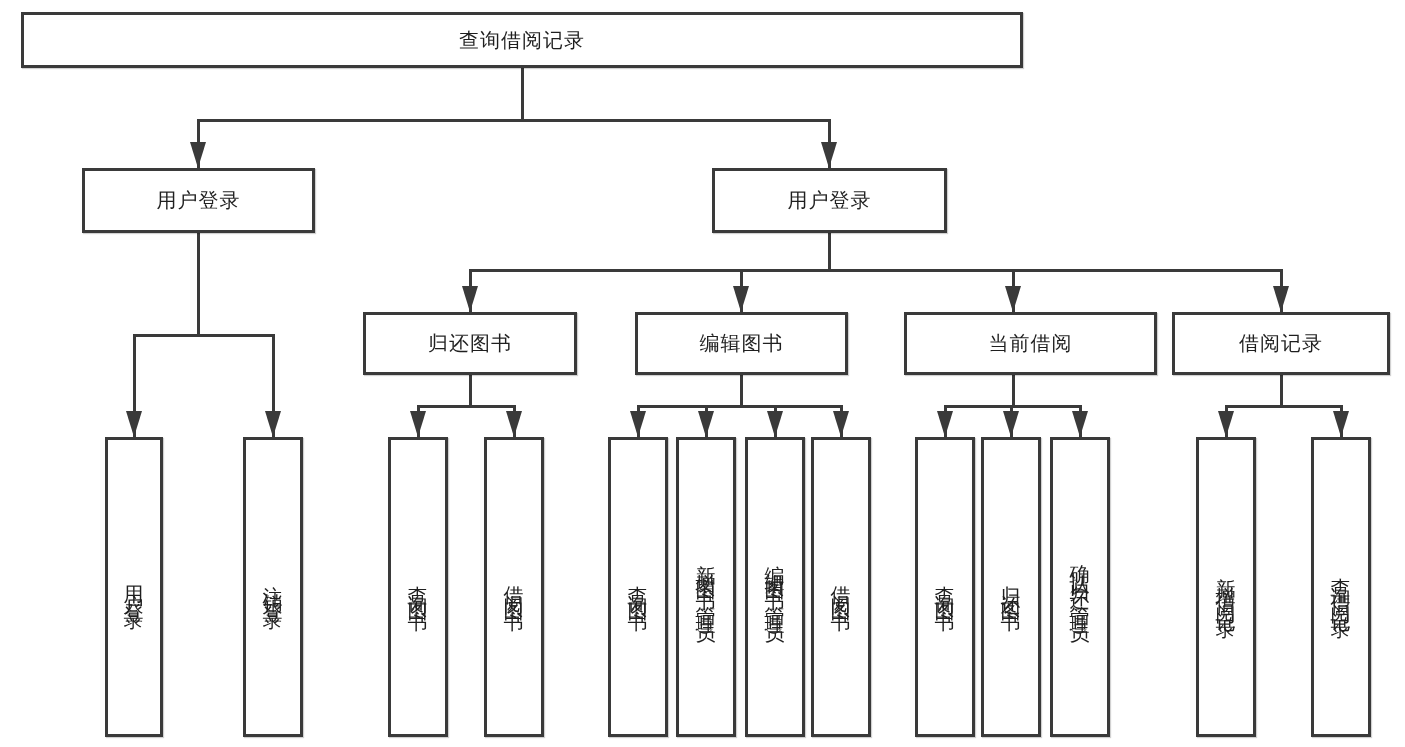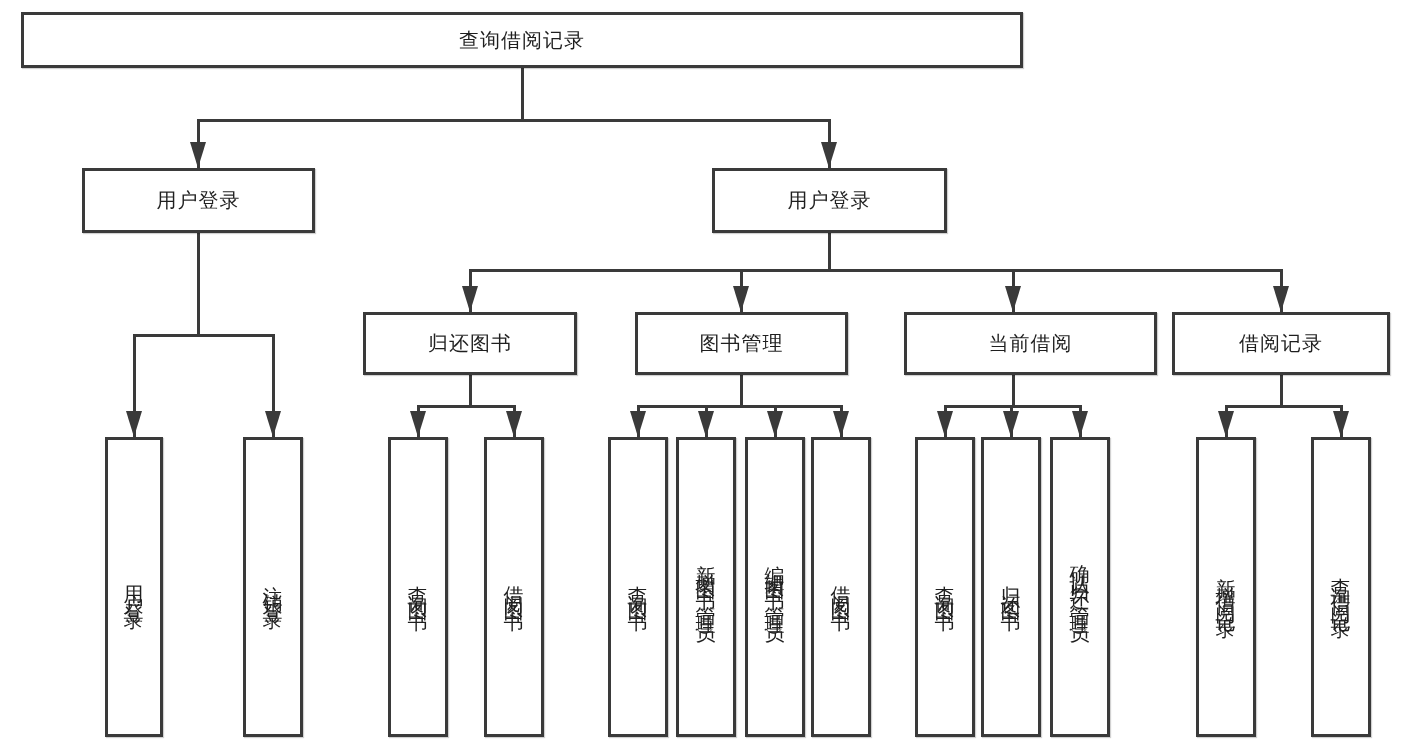--- a/index.html
+++ b/index.html
@@ -140,21 +140,21 @@
 
   <div class="box" style="left:712px;top:168px;width:235px;height:65px">
     <span>用户登录</span>
   </div>
 
   <div class="box" style="left:363px;top:312px;width:214px;height:63px">
     <span>归还图书</span>
   </div>
 
   <div class="box" style="left:635px;top:312px;width:213px;height:63px">
-    <span>图书管理</span>
+    <span>编辑图书</span>
   </div>
 
   <div class="box" style="left:904px;top:312px;width:253px;height:63px">
     <span>当前借阅</span>
   </div>
 
   <div class="box" style="left:1172px;top:312px;width:218px;height:63px">
     <span>借阅记录</span>
   </div>
 

